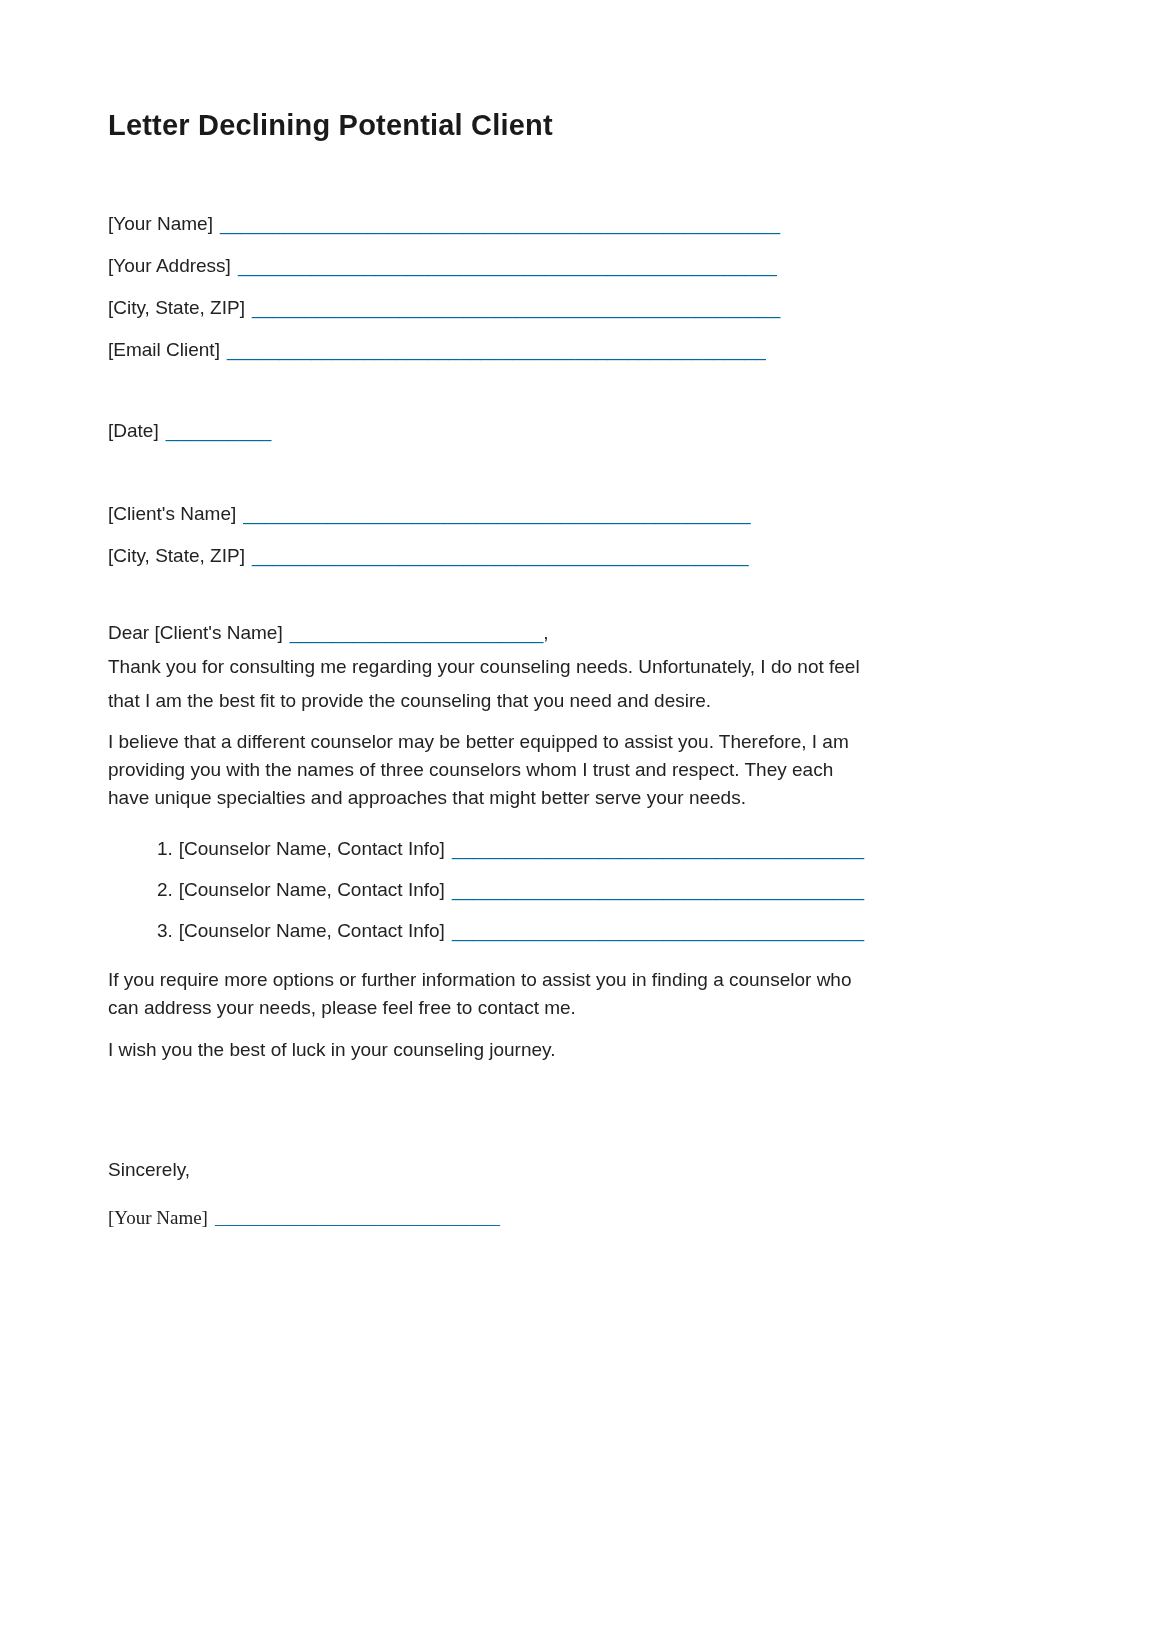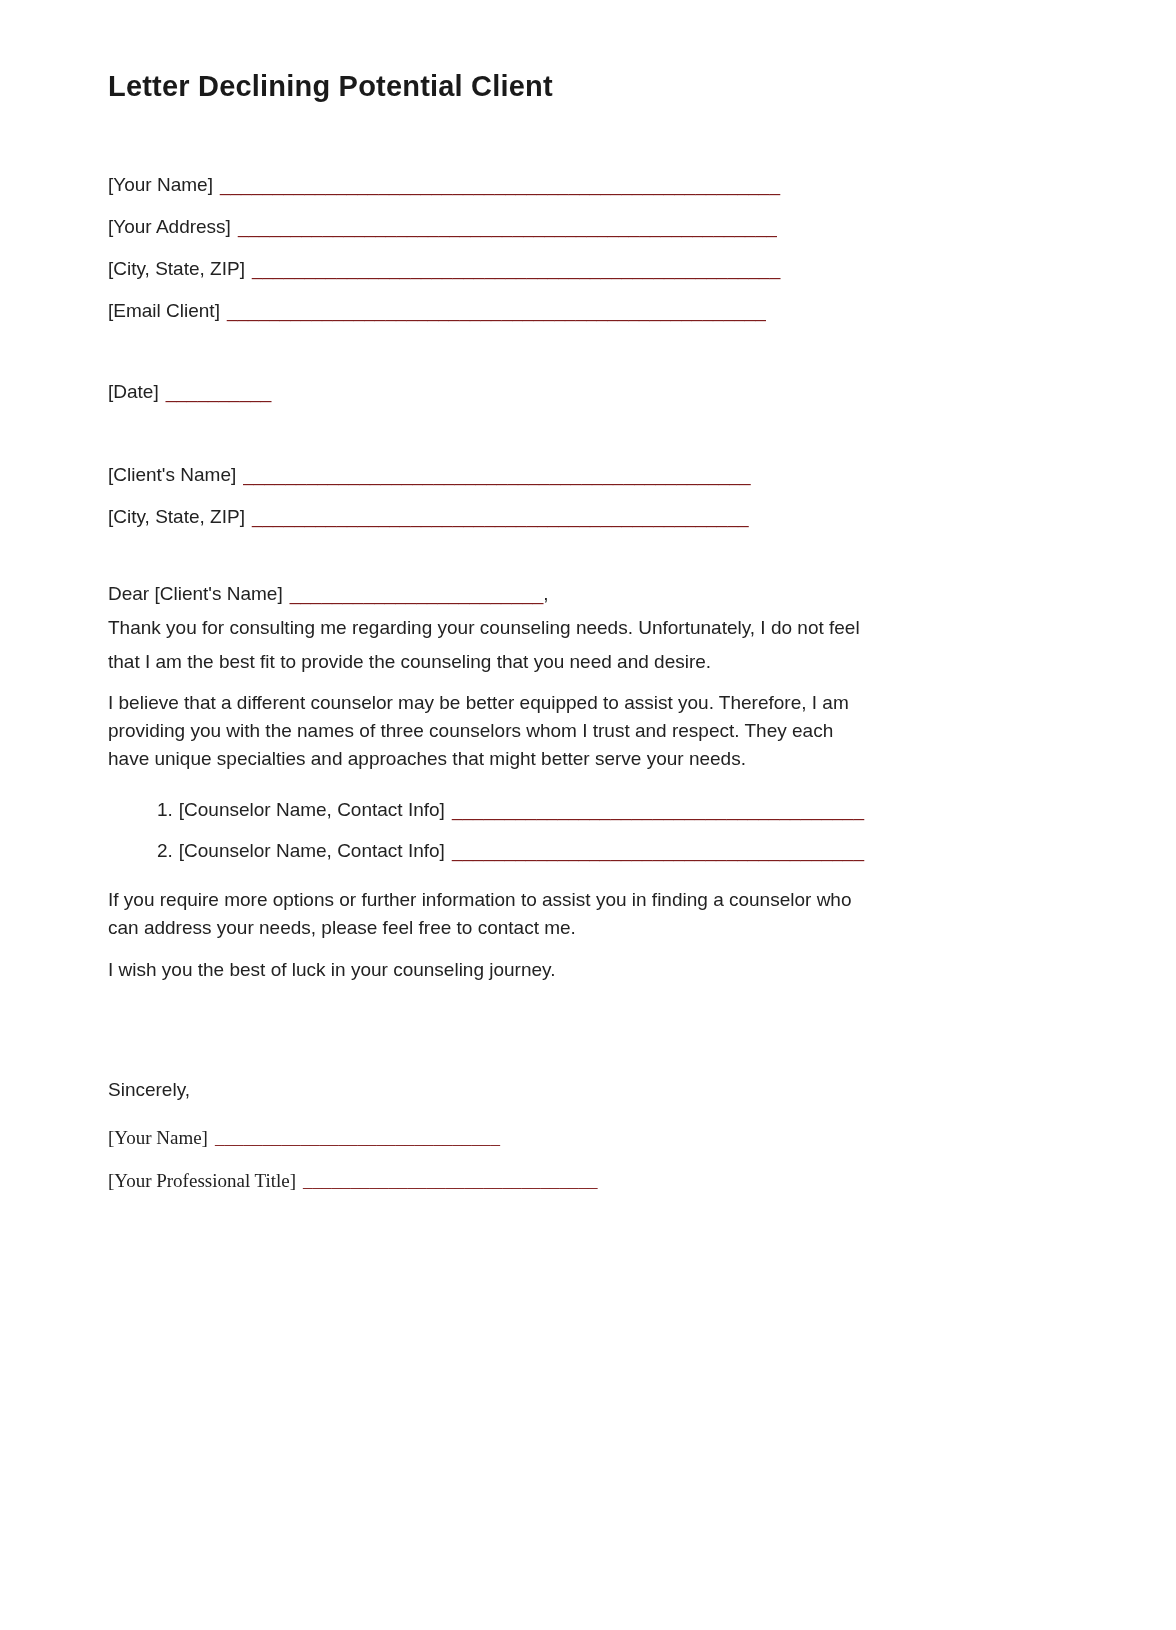--- a/index.html
+++ b/index.html
@@ -6,21 +6,21 @@
     margin: 0;
     padding: 0;
     background: #ffffff;
   }
   .page {
     position: relative;
     width: 1024px;
     height: 1630px;
     box-sizing: border-box;
     background: #ffffff;
-    padding: 70px 160px 40px 108px;
+    padding: 109px 160px 40px 108px;
     font-family: "Liberation Sans", "DejaVu Sans", sans-serif;
     color: #222222;
     overflow: hidden;
   }
   .doc-title {
     margin: 0 0 72px 0;
     font-size: 29px;
     line-height: 32px;
     font-weight: bold;
     color: #1a1a1a;
@@ -28,21 +28,21 @@
   }
   .field-row {
     margin: 0 0 20px 0;
     font-size: 19px;
     line-height: 22px;
     white-space: nowrap;
   }
   .blank {
     margin-left: 7px;
     letter-spacing: 0;
-    color: #7f1d1d;
+    color: #0369a1;
   }
   .date-row { margin-top: 59px; }
   .client-block { margin-top: 61px; }
   .salutation {
     margin: 55px 0 6px 0;
     font-size: 19px;
     line-height: 22px;
   }
   .para {
     margin: 0 0 14px 0;
@@ -121,30 +121,30 @@
 
     <p class="para">I believe that a different counselor may be better equipped to assist you. Therefore, I am providing you with the names of three counselors whom I trust and respect. They each have unique specialties and approaches that might better serve your needs.</p>
 
     <div class="counselor-list">
       <p class="list-row">
         <span class="num">1.</span><span>[Counselor Name, Contact Info]</span><span class="blank">_______________________________________</span>
       </p>
       <p class="list-row">
         <span class="num">2.</span><span>[Counselor Name, Contact Info]</span><span class="blank">_______________________________________</span>
       </p>
+      <p class="list-row">
+        <span class="num">3.</span><span>[Counselor Name, Contact Info]</span><span class="blank">_______________________________________</span>
+      </p>
     </div>
 
     <p class="para">If you require more options or further information to assist you in finding a counselor who can address your needs, please feel free to contact me.</p>
 
     <p class="para">I wish you the best of luck in your counseling journey.</p>
   </div>
 
   <div class="closing-block">
     <p class="sign-off">Sincerely,</p>
     <p class="closing-row">
       <span>[Your Name]</span><span class="blank">______________________________</span>
     </p>
-    <p class="closing-row">
-      <span>[Your Professional Title]</span><span class="blank">_______________________________</span>
-    </p>
   </div>
 
 </div>
 
 </body></html>

